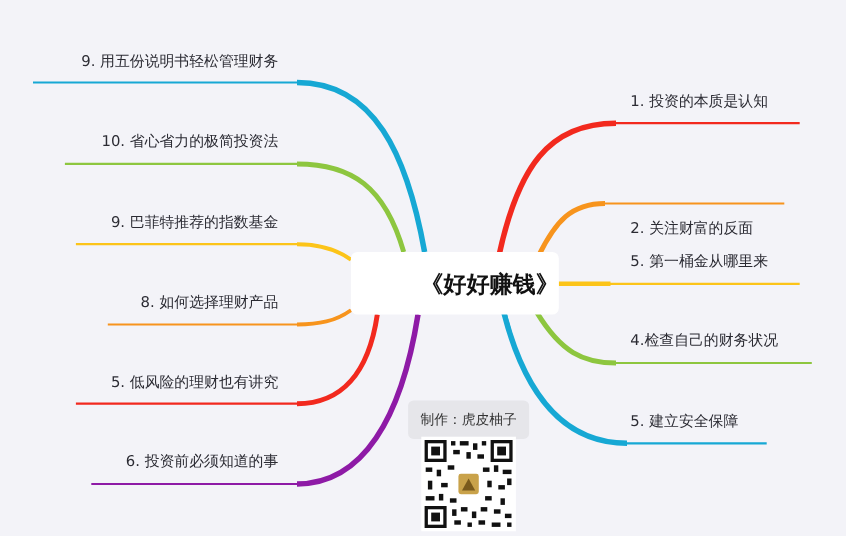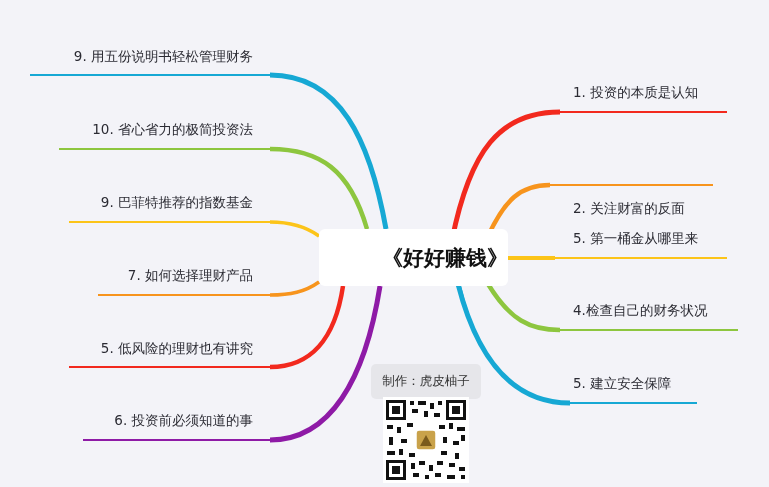--- a/index.html
+++ b/index.html
@@ -47,21 +47,21 @@
 
 <div class="label" style="left:573px;top:83px;">1. 投资的本质是认知</div>
 <div class="label" style="left:573px;top:156px;margin-top:43px;">2. 关注财富的反面</div>
 <div class="label" style="left:573px;top:229px;">5. 第一桶金从哪里来</div>
 <div class="label" style="left:573px;top:301px;">4.检查自己的财务状况</div>
 <div class="label" style="left:573px;top:374px;">5. 建立安全保障</div>
 
 <div class="label left" style="right:516px;top:47px;">9. 用五份说明书轻松管理财务</div>
 <div class="label left" style="right:516px;top:120px;">10. 省心省力的极简投资法</div>
 <div class="label left" style="right:516px;top:193px;">9. 巴菲特推荐的指数基金</div>
-<div class="label left" style="right:516px;top:266px;">7. 如何选择理财产品</div>
+<div class="label left" style="right:516px;top:266px;">8. 如何选择理财产品</div>
 <div class="label left" style="right:516px;top:339px;">5. 低风险的理财也有讲究</div>
 <div class="label left" style="right:516px;top:411px;">6. 投资前必须知道的事</div>
 
 <div class="center">
   <span>《好好赚钱》</span>
 </div>
 
 <div class="credit">
   <span>制作：虎皮柚子</span>
 </div>

